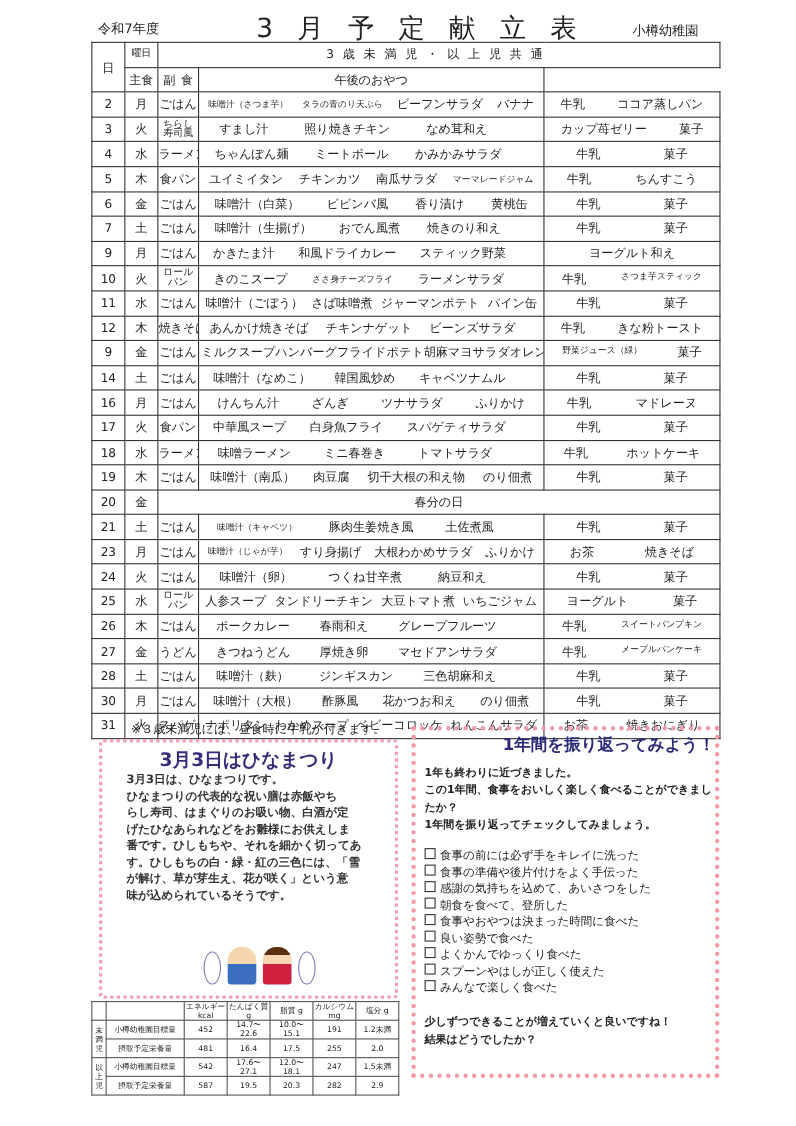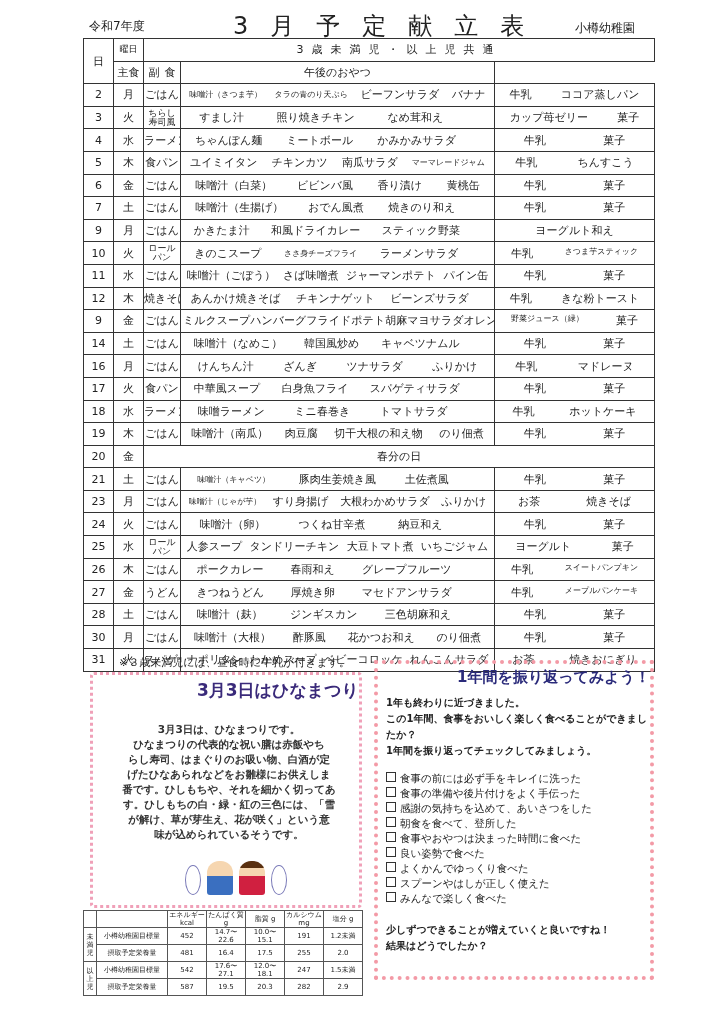--- a/index.html
+++ b/index.html
@@ -14,22 +14,22 @@
   .num{font-size:13px;}
   .small{font-size:8px;text-align:center;}
   .tiny{font-size:7px;line-height:8px;}
   .sides{display:flex;justify-content:space-around;align-items:center;padding:0 2px;}
   .sides span{display:inline-block;}
   .snack{display:flex;justify-content:space-around;}
   .hdr2{font-size:10px;letter-spacing:8px;}
   .holiday{font-size:13px;}
   .note{position:absolute;top:655px;left:86px;font-size:11px;margin-left:33px;}
   .hina{position:absolute;top:672px;left:90px;width:266px;height:230px;border:3px dotted #f0a0b8;border-radius:4px;}
-  .hina .htitle{text-align:right;font-size:17px;font-weight:bold;color:#3a2a7a;margin-top:4px;}
-  .hina .htext{margin:20px 16px 0 22px;font-size:10.5px;line-height:15px;font-weight:bold;color:#333;text-align:center;}
+  .hina .htitle{text-align:center;font-size:17px;font-weight:bold;color:#3a2a7a;margin-top:4px;}
+  .hina .htext{margin:0 16px 0 22px;font-size:10.5px;line-height:15px;font-weight:bold;color:#333;}
   .dolls{position:absolute;left:92px;bottom:10px;display:flex;gap:6px;align-items:flex-end;}
   .lantern{width:14px;height:28px;border:1.5px solid #7a7ab8;border-radius:50%;position:relative;}
   .doll{width:26px;height:34px;border-radius:12px 12px 3px 3px;}
   .doll.m{background:linear-gradient(#f6d6b0 0 45%,#3a6fc0 45%);}
   .doll.f{background:linear-gradient(#5a3010 0 20%,#f6d6b0 20% 45%,#d02040 45%);}
   table.nut{position:absolute;top:910px;left:83px;width:280px;border-collapse:collapse;table-layout:fixed;}
   table.nut td{border:1px solid #555;font-size:7px;text-align:center;height:16px;padding:0;line-height:8px;}
   .review{position:absolute;top:660px;left:374px;width:272px;height:312px;border:4px dotted #f39aa6;}
   .review .rtitle{text-align:right;font-size:15px;font-weight:bold;color:#2a2a7a;margin-top:4px;}
   .review .intro{margin:8px 0 0 8px;font-size:10px;line-height:16px;font-weight:bold;}

